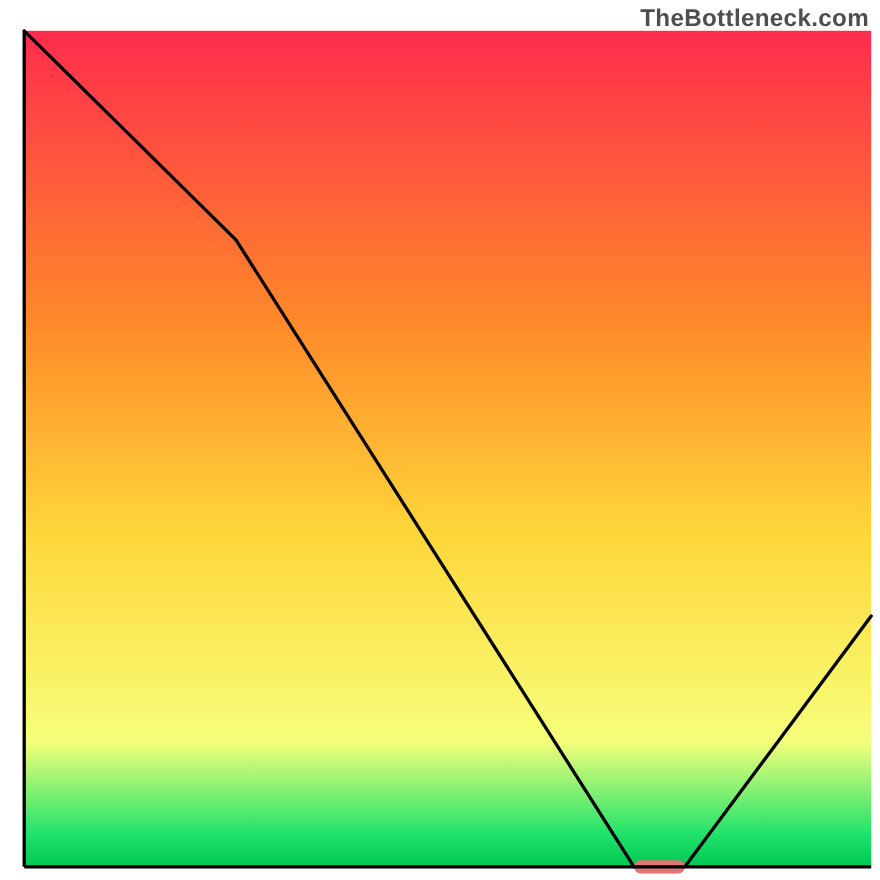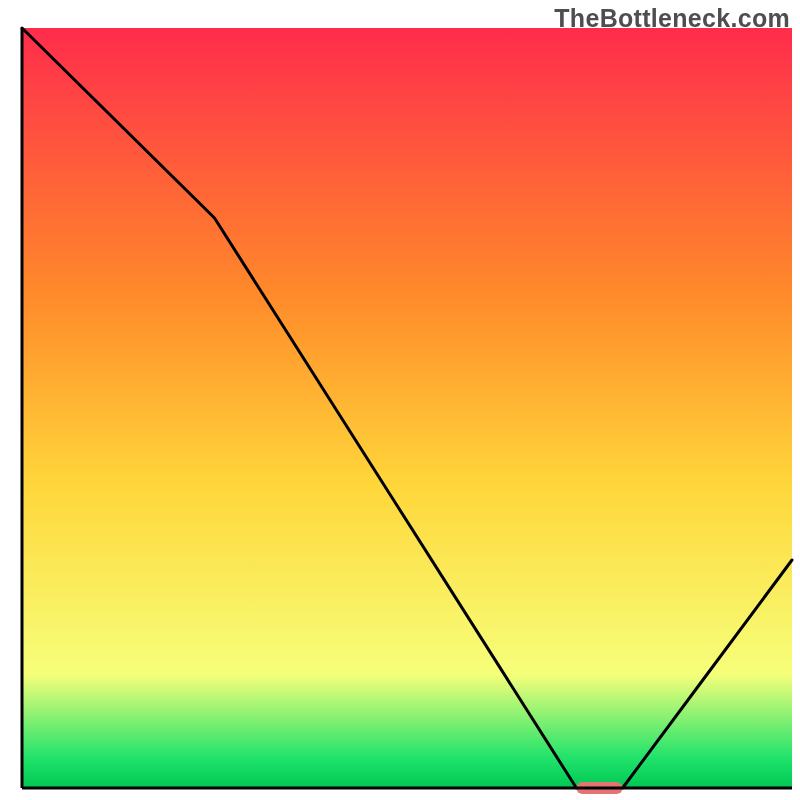--- a/index.html
+++ b/index.html
@@ -12,21 +12,21 @@
   }
   .container {
     position: relative;
     width: 800px;
     height: 800px;
   }
   .watermark {
     position: absolute;
     top: 4px;
     right: 10px;
-    font-size: 25px;
+    font-size: 22px;
     font-weight: 600;
     color: #4e4e4e;
     letter-spacing: 0.3px;
     z-index: 5;
   }
   svg {
     display: block;
   }
 </style>
 </head>

